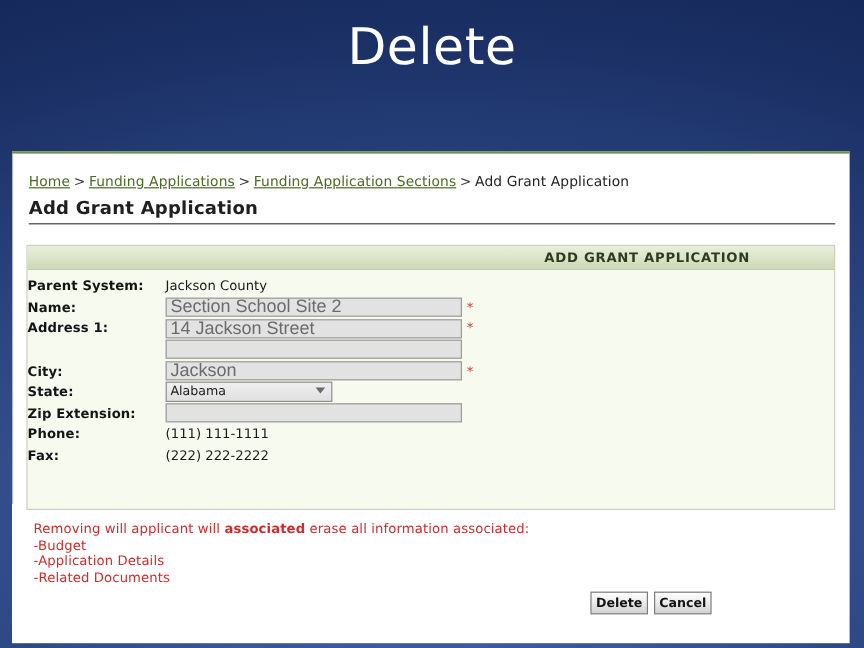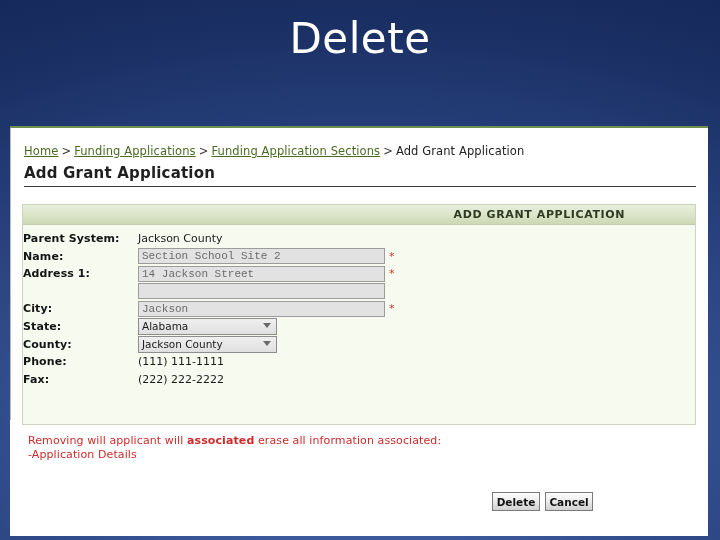--- a/index.html
+++ b/index.html
@@ -158,27 +158,27 @@
     color: #1a1a1a;
     vertical-align: middle;
   }
   .finput {
     display: inline-block;
     width: 239px;
     height: 14px;
     line-height: 14px;
     background: #e2e2e2;
     border: 1px solid #9c9c9c;
-    font-size: 11px;
+    font-size: 15px;
     color: #6b6b6b;
     vertical-align: middle;
     padding: 0 3px;
     box-sizing: content-box;
     overflow: hidden;
-    font-family: Liberation Mono, monospace;
+    font-family: Liberation Sans, sans-serif;
   }
   .finput.blank {
     color: transparent;
   }
   .fselect {
     display: inline-block;
     position: relative;
     width: 131px;
     height: 15px;
     line-height: 15px;
@@ -276,28 +276,30 @@
         <div class="panel-head">
           <div class="panel-head-title">ADD GRANT APPLICATION</div>
         </div>
         <div class="form-rows" id="form-rows">
             <div class="frow"><span class="flabel">Parent System:</span><span class="fstatic">Jackson County</span></div>
             <div class="frow"><span class="flabel">Name:</span><span class="finput">Section School Site 2</span><span class="req-star">*</span></div>
             <div class="frow"><span class="flabel">Address 1:</span><span class="finput">14 Jackson Street</span><span class="req-star">*</span></div>
             <div class="frow"><span class="flabel"></span><span class="finput blank">&nbsp;</span></div>
             <div class="frow"><span class="flabel">City:</span><span class="finput">Jackson</span><span class="req-star">*</span></div>
             <div class="frow"><span class="flabel">State:</span><span class="fselect"><span>Alabama</span><span class="caret"></span></span></div>
-            <div class="frow"><span class="flabel">County:</span><span class="fselect"><span>Jackson County</span><span class="caret"></span></span></div>
+            <div class="frow"><span class="flabel">Zip Extension:</span><span class="finput blank">&nbsp;</span></div>
             <div class="frow"><span class="flabel">Phone:</span><span class="fstatic">(111) 111-1111</span></div>
             <div class="frow"><span class="flabel">Fax:</span><span class="fstatic">(222) 222-2222</span></div>
           </div>
       </div>
 
       <div class="warning" id="warning-block">
           <span class="warn-line"><span>Removing will applicant will </span><b>associated</b><span> erase all information associated:</span></span>
+          <span class="warn-line">-Budget</span>
           <span class="warn-line">-Application Details</span>
+          <span class="warn-line">-Related Documents</span>
         </div>
 
       <div class="btn-row" id="btn-row"><span class="btn">Delete</span><span class="btn">Cancel</span></div>
     </div>
   </div>
 
 </div>
 
 </body></html>

